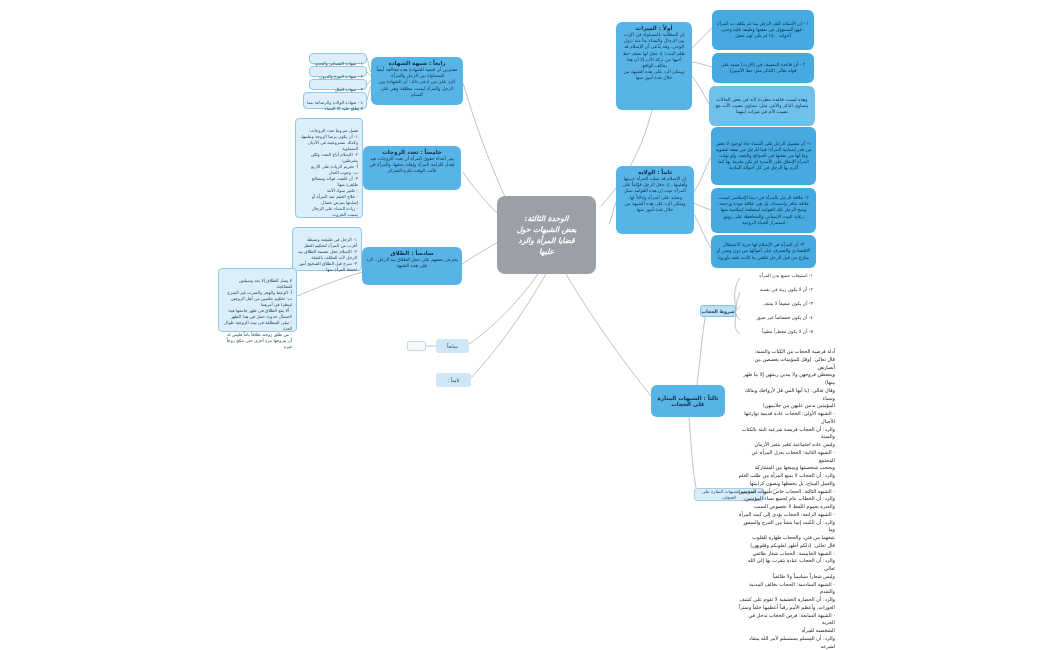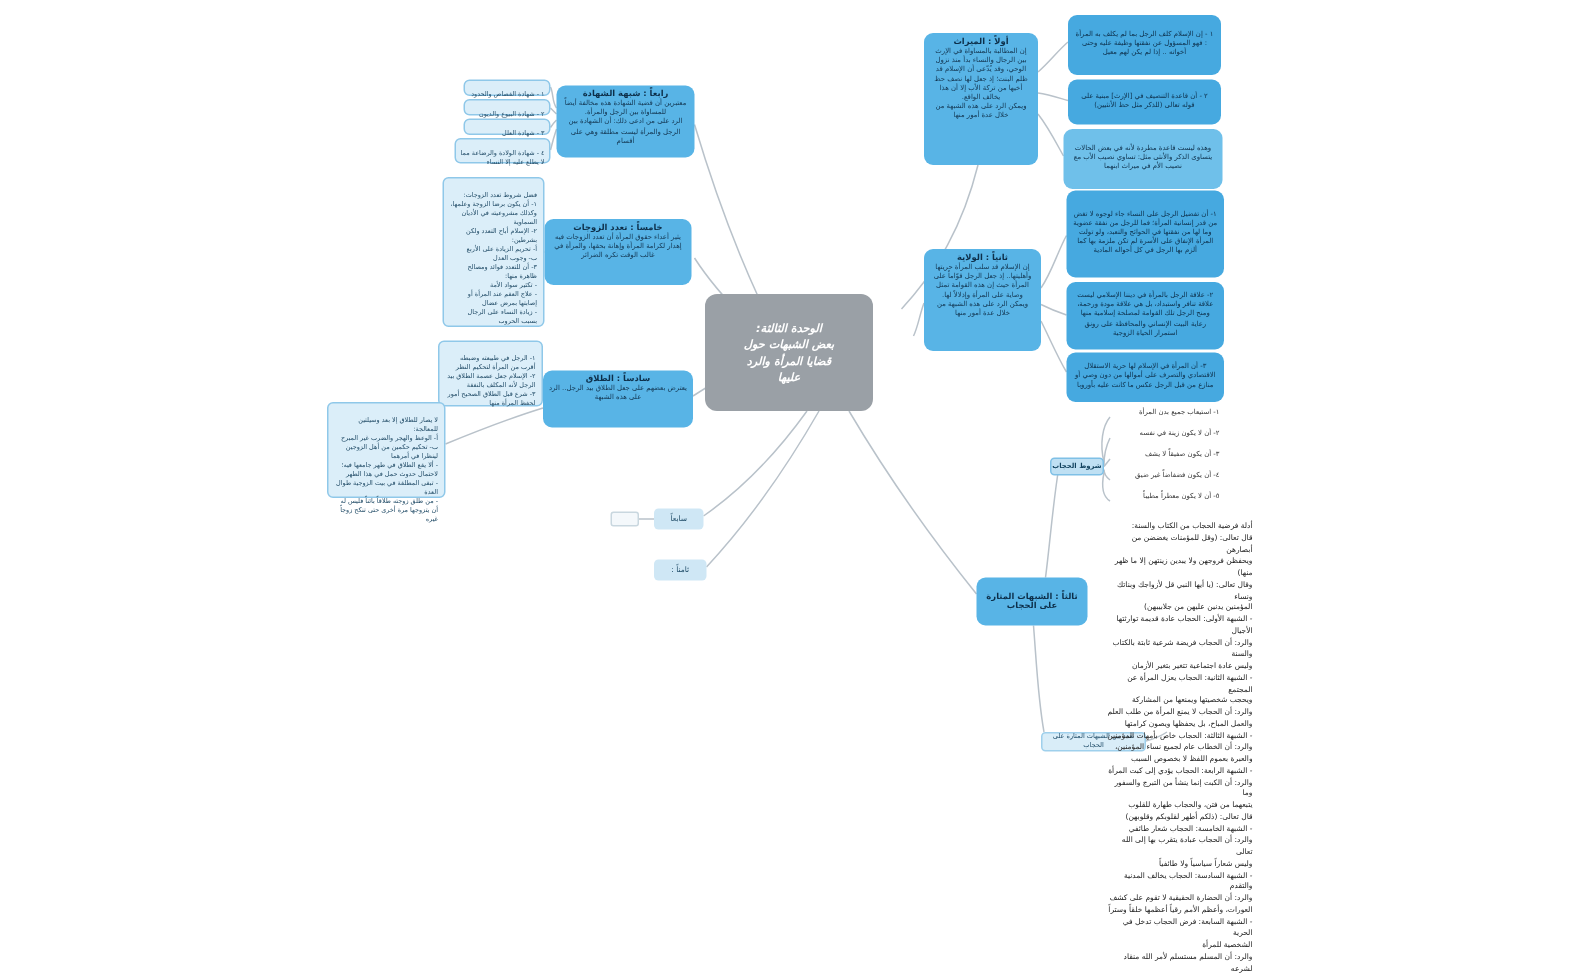--- a/index.html
+++ b/index.html
@@ -61,21 +61,21 @@
     <path d="M 697 385 C 700 362 702 335 706 311"></path>
     <path d="M 736 308 C 733 296 735 284 740 278"></path>
     <path d="M 736 310 Q 736 300 740 292"></path>
     <path d="M 736 311 L 740 306"></path>
     <path d="M 736 313 Q 736 317 740 320"></path>
     <path d="M 736 315 C 734 325 735 331 740 334"></path>
     <path d="M 689 417 C 691 442 692 466 696 488"></path>
     <path d="M 764 494 Q 772 492 778 488"></path>
   </svg>
 
-  <div class="node n-center" style="left:470px;top:196px;width:112px;height:78px;font-style:italic;">
+  <div class="node n-center" style="left:497px;top:196px;width:99px;height:78px;font-style:italic;">
     <span class="c">الوحدة الثالثة:
 بعض الشبهات حول
 قضايا المرأة والرد
 عليها</span>
   </div>
 
   <div class="node n-main" style="left:616px;top:22px;width:76px;height:88px;">
     <span class="t">أولاً : الميراث</span>
     <span class="b">إن المطالبة بالمساواة في الإرث بين الرجال والنساء بدأ منذ نزول الوحي، وقد يُدّعى أن الإسلام قد ظلم البنت؛ إذ جعل لها نصف حظ أخيها من تركة الأب إلا أن هذا يخالف الواقع.
 ويمكن الرد على هذه الشبهة من خلال عدة أمور منها</span>

